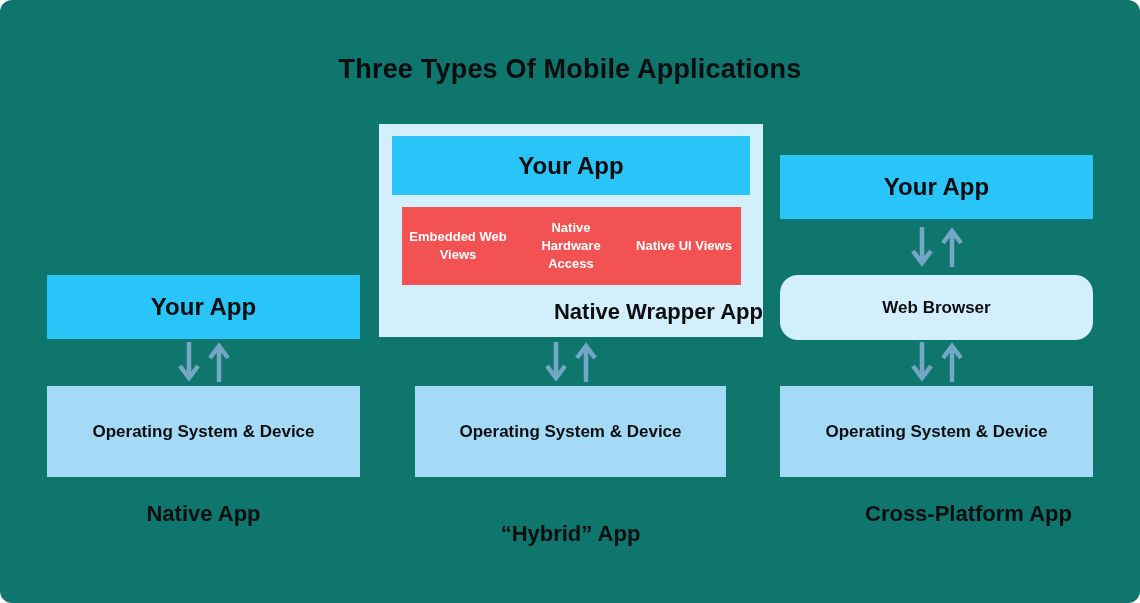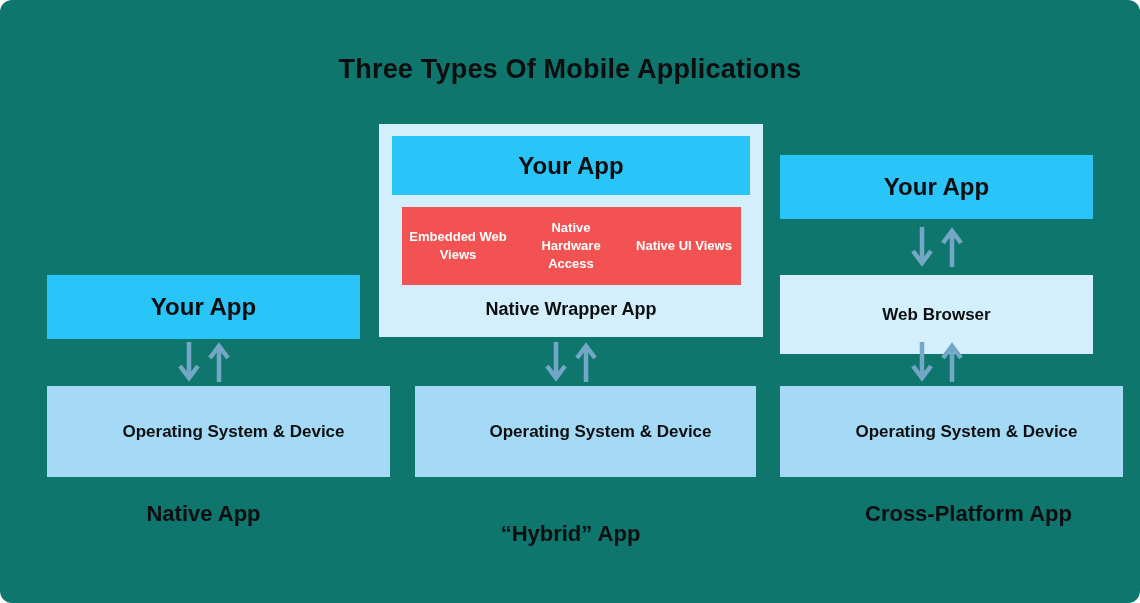--- a/index.html
+++ b/index.html
@@ -25,21 +25,20 @@
     font-weight:bold;
   }
   .your-app{
     background:#29C4F8;
     font-size:24px;
     color:#0b0d0e;
   }
   .os-box{
     background:#A4DAF5;
     font-size:17px;
-    padding-left:30px;
   }
   .pale-box{
     background:#D3EFFB;
     font-size:17px;
   }
   .wrapper-panel{
     position:absolute;
     left:379px;top:124px;width:384px;height:213px;
     background:#D3EFFB;
   }
@@ -53,22 +52,22 @@
     background:#F25352;
     color:#ffffff;
     font-weight:bold;font-size:13px;line-height:1.4;
     display:flex;align-items:center;justify-content:center;
     text-align:center;
     padding:0 6px;box-sizing:border-box;
   }
   .wrapper-caption{
     position:absolute;
     left:379px;top:299px;width:384px;
-    text-align:center;
-    font-size:18px;font-weight:bold;
+    text-align:right;
+    font-size:22px;font-weight:bold;
   }
   .arrows{
     position:absolute;
     display:flex;align-items:center;justify-content:center;
   }
   .col-label{
     position:absolute;
     text-align:center;
     font-size:22px;font-weight:bold;
   }
@@ -146,21 +145,21 @@
     <svg width="54" height="42" viewBox="0 0 54 42">
       <g fill="none" stroke="#74A7C5" stroke-width="4.5">
         <path d="M12 1 V35"></path>
           <path d="M3 25 L12 37 L21 25"></path>
         <path d="M42 41 V7"></path>
           <path d="M33 17 L42 5 L51 17"></path>
       </g>
     </svg>
   </div>
 
-  <div class="box pale-box" style="left:780px;top:275px;width:313px;height:79px;">
+  <div class="box pale-box" style="left:780px;top:275px;width:313px;height:65px;border-radius:18px;">
     <span>Web Browser</span>
   </div>
 
   <div class="arrows" style="left:780px;top:341px;width:313px;height:42px;">
     <svg width="54" height="42" viewBox="0 0 54 42">
       <g fill="none" stroke="#74A7C5" stroke-width="4.5">
         <path d="M12 1 V35"></path>
           <path d="M3 25 L12 37 L21 25"></path>
         <path d="M42 41 V7"></path>
           <path d="M33 17 L42 5 L51 17"></path>

